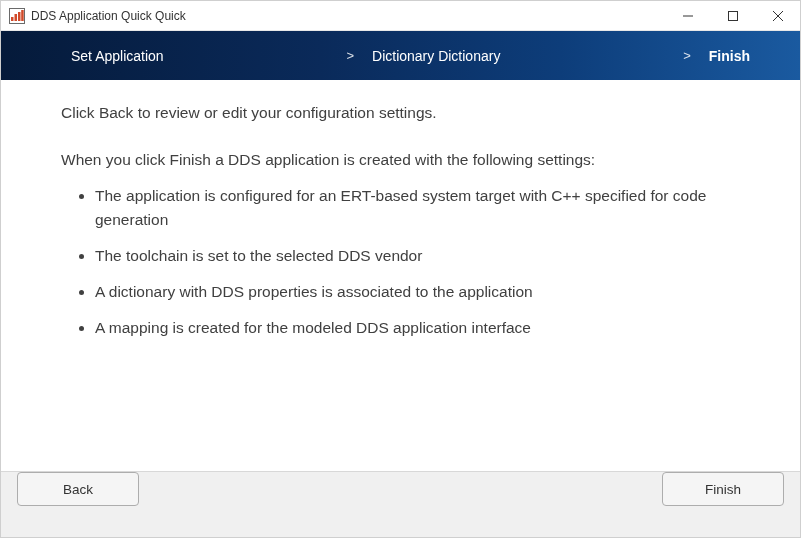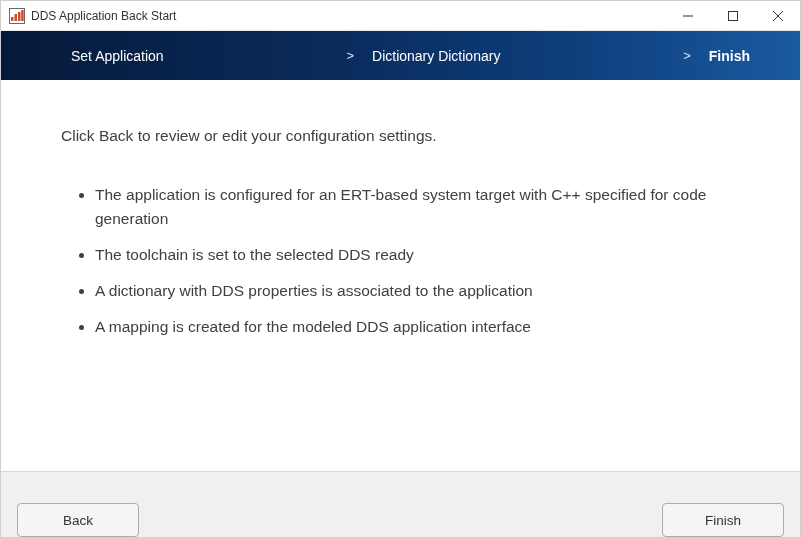--- a/index.html
+++ b/index.html
@@ -81,21 +81,21 @@
       white-space: nowrap;
     }
     .step-active {
       font-weight: 700;
     }
     .step-spacer-1 { width: 50px; }
     .step-spacer-2 { flex: 1; }
     .step-spacer-3 { width: 30px; }
     .content {
       flex: 1;
-      padding: 44px 60px 20px 60px;
+      padding: 21px 60px 20px 60px;
       color: #404040;
       font-size: 15.5px;
       line-height: 1.5;
       overflow: auto;
     }
     .content p {
       margin-bottom: 2px;
     }
     .content .gap {
       height: 22px;
@@ -107,21 +107,21 @@
     .content li {
       margin-bottom: 3px;
       line-height: 1.55;
       margin-top: 12px;
     }
     .footer {
       height: 66px;
       border-top: 1px solid #d8d8d8;
       background: #f0f0f0;
       display: flex;
-      align-items: flex-end;
+      align-items: flex-start;
       justify-content: space-between;
       padding: 0 16px;
       flex-shrink: 0;
     }
     .btn {
       min-width: 122px;
       height: 34px;
       background: #f5f5f5;
       border: 1px solid #adadad;
       border-radius: 4px;
@@ -139,21 +139,21 @@
   <div class="titlebar">
     <div class="titlebar-icon">
       <svg width="16" height="16" viewBox="0 0 16 16">
         <rect x="0.5" y="0.5" width="15" height="15" fill="#fff" stroke="#6a6a6a" stroke-width="1"></rect>
         <rect x="2" y="9" width="2.5" height="4" fill="#d14a2a"></rect>
         <rect x="5.5" y="6" width="2.5" height="7" fill="#d14a2a"></rect>
         <rect x="9" y="4" width="2.5" height="9" fill="#d14a2a"></rect>
         <rect x="12.2" y="2" width="2.5" height="11" fill="#d14a2a"></rect>
       </svg>
     </div>
-    <div class="titlebar-title">DDS Application Back Start</div>
+    <div class="titlebar-title">DDS Application Quick Quick</div>
     <div class="win-controls">
       <div class="win-btn">
         <svg width="10" height="10" viewBox="0 0 10 10">
             <line x1="0" y1="5" x2="10" y2="5" stroke="#333" stroke-width="1"></line>
           </svg>
       </div>
       <div class="win-btn">
         <svg width="10" height="10" viewBox="0 0 10 10">
             <rect x="0.5" y="0.5" width="9" height="9" fill="none" stroke="#333" stroke-width="1"></rect>
           </svg>
@@ -181,23 +181,24 @@
     <span class="step-sep">&gt;</span>
     <div class="step-item">
       <span class="step-label step-active">Finish</span>
     </div>
     <div class="step-spacer-3"></div>
   </div>
 
   <div class="content">
     <p>Click Back to review or edit your configuration settings.</p>
     <div class="gap"></div>
+    <p>When you click Finish a DDS application is created with the following settings:</p>
     <ul>
       <li>The application is configured for an ERT-based system target with C++ specified for code generation</li>
-      <li>The toolchain is set to the selected DDS ready</li>
+      <li>The toolchain is set to the selected DDS vendor</li>
       <li>A dictionary with DDS properties is associated to the application</li>
       <li>A mapping is created for the modeled DDS application interface</li>
     </ul>
   </div>
 
   <div class="footer">
     <button class="btn">Back</button>
     <button class="btn">Finish</button>
   </div>
 

